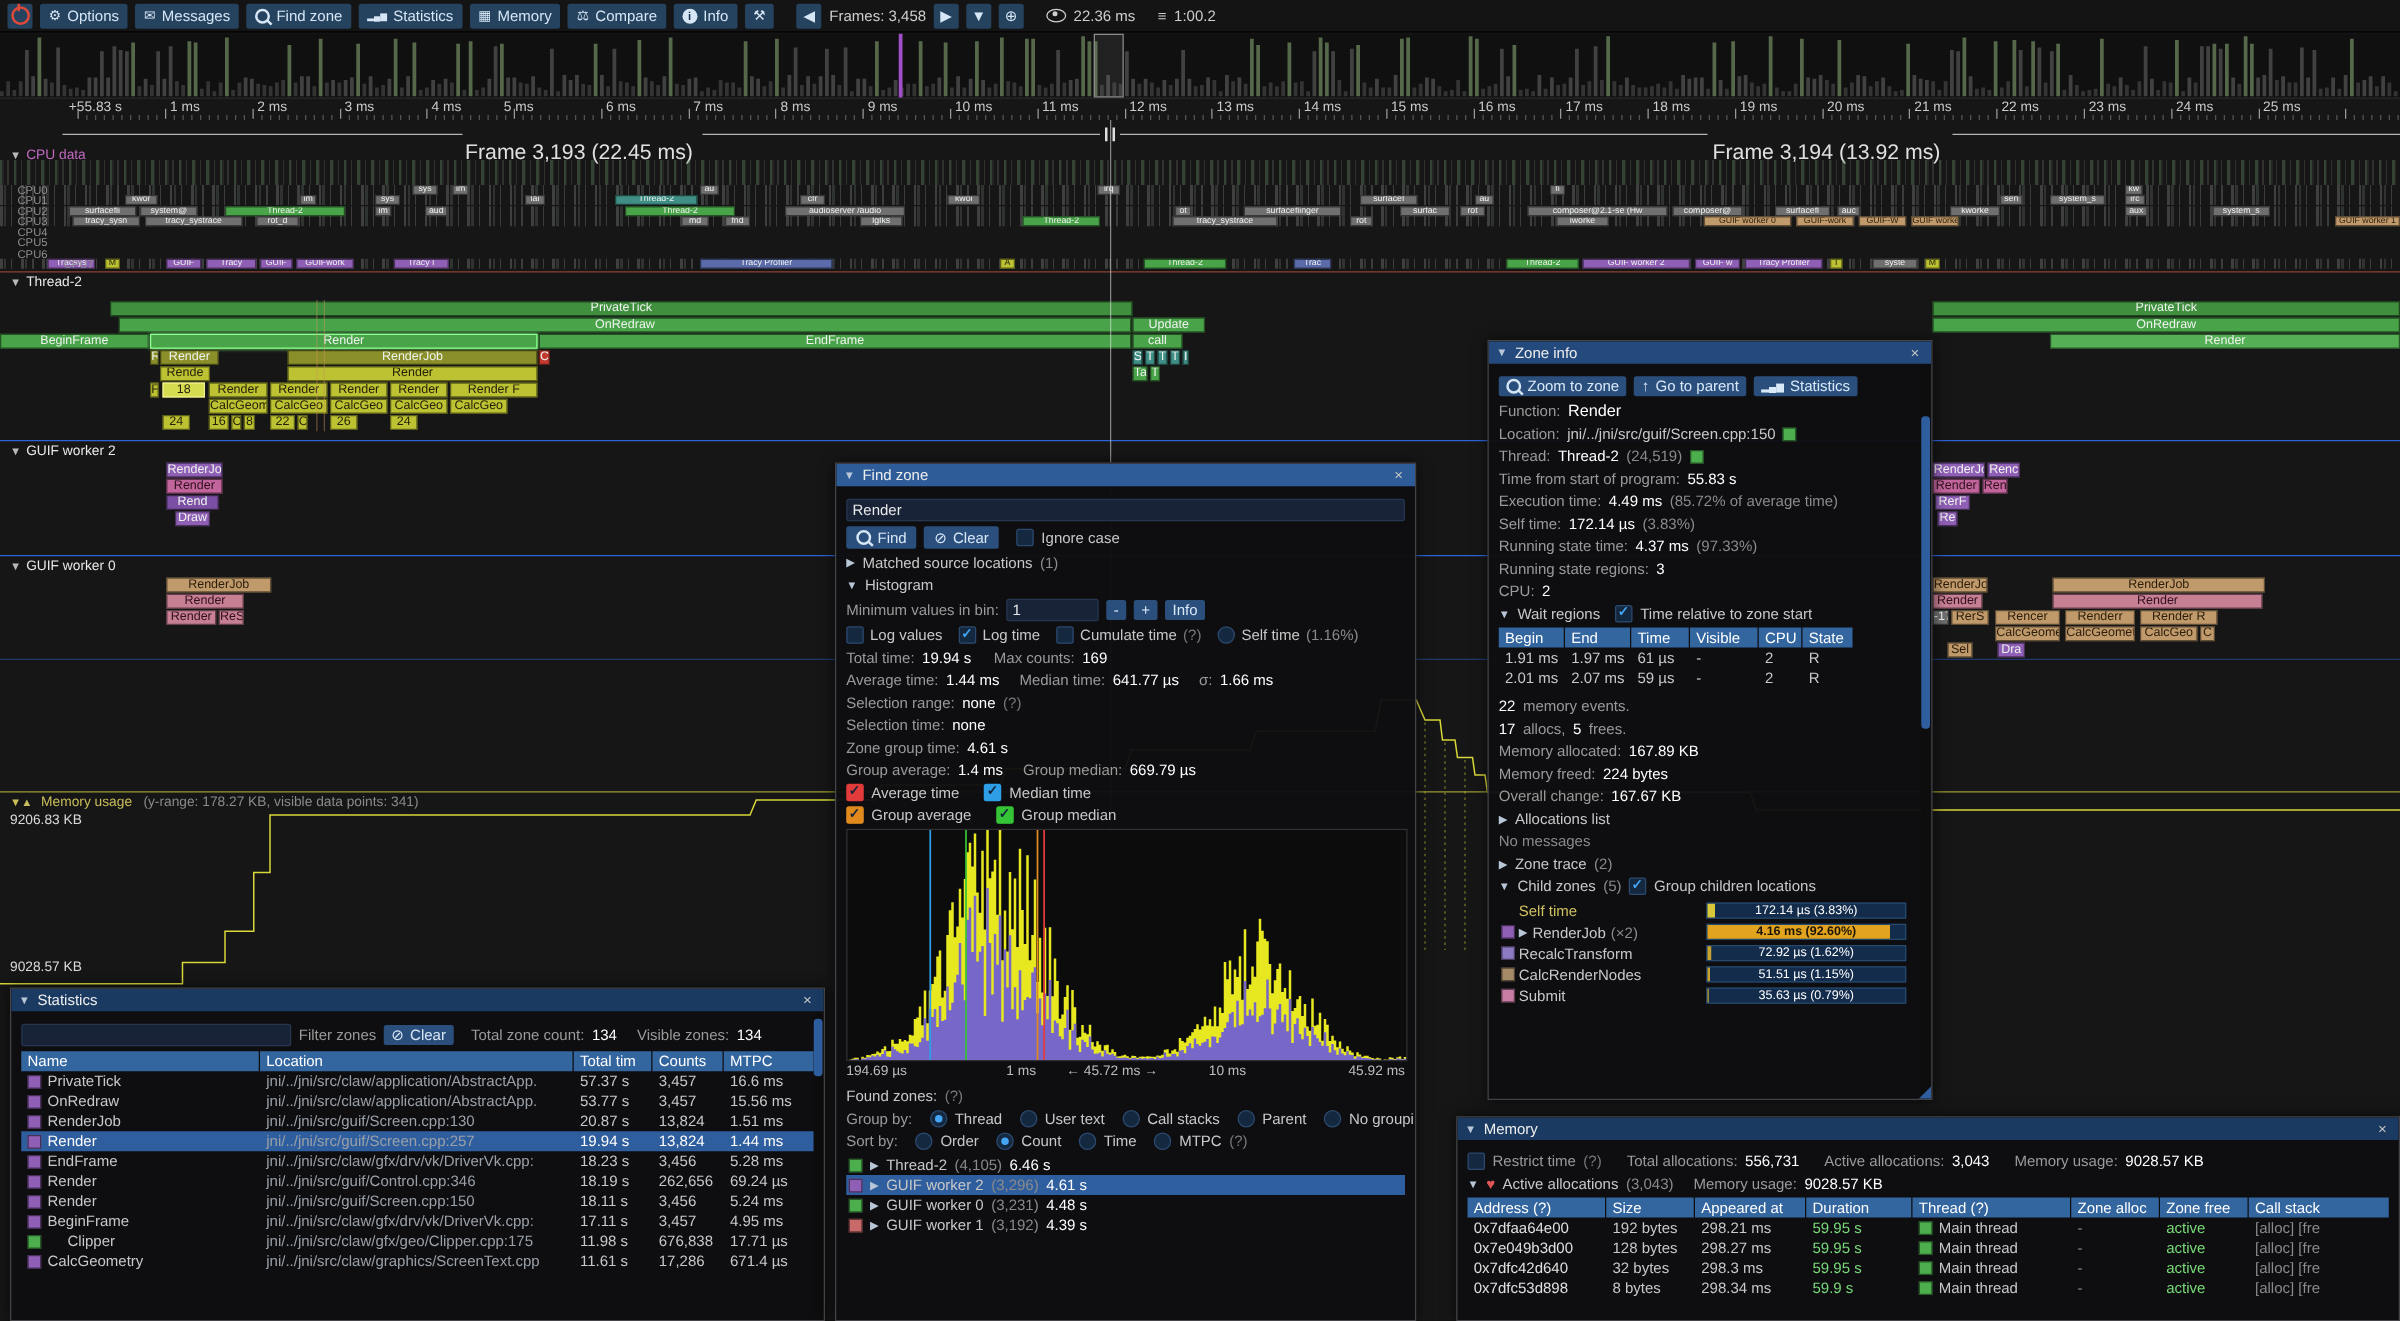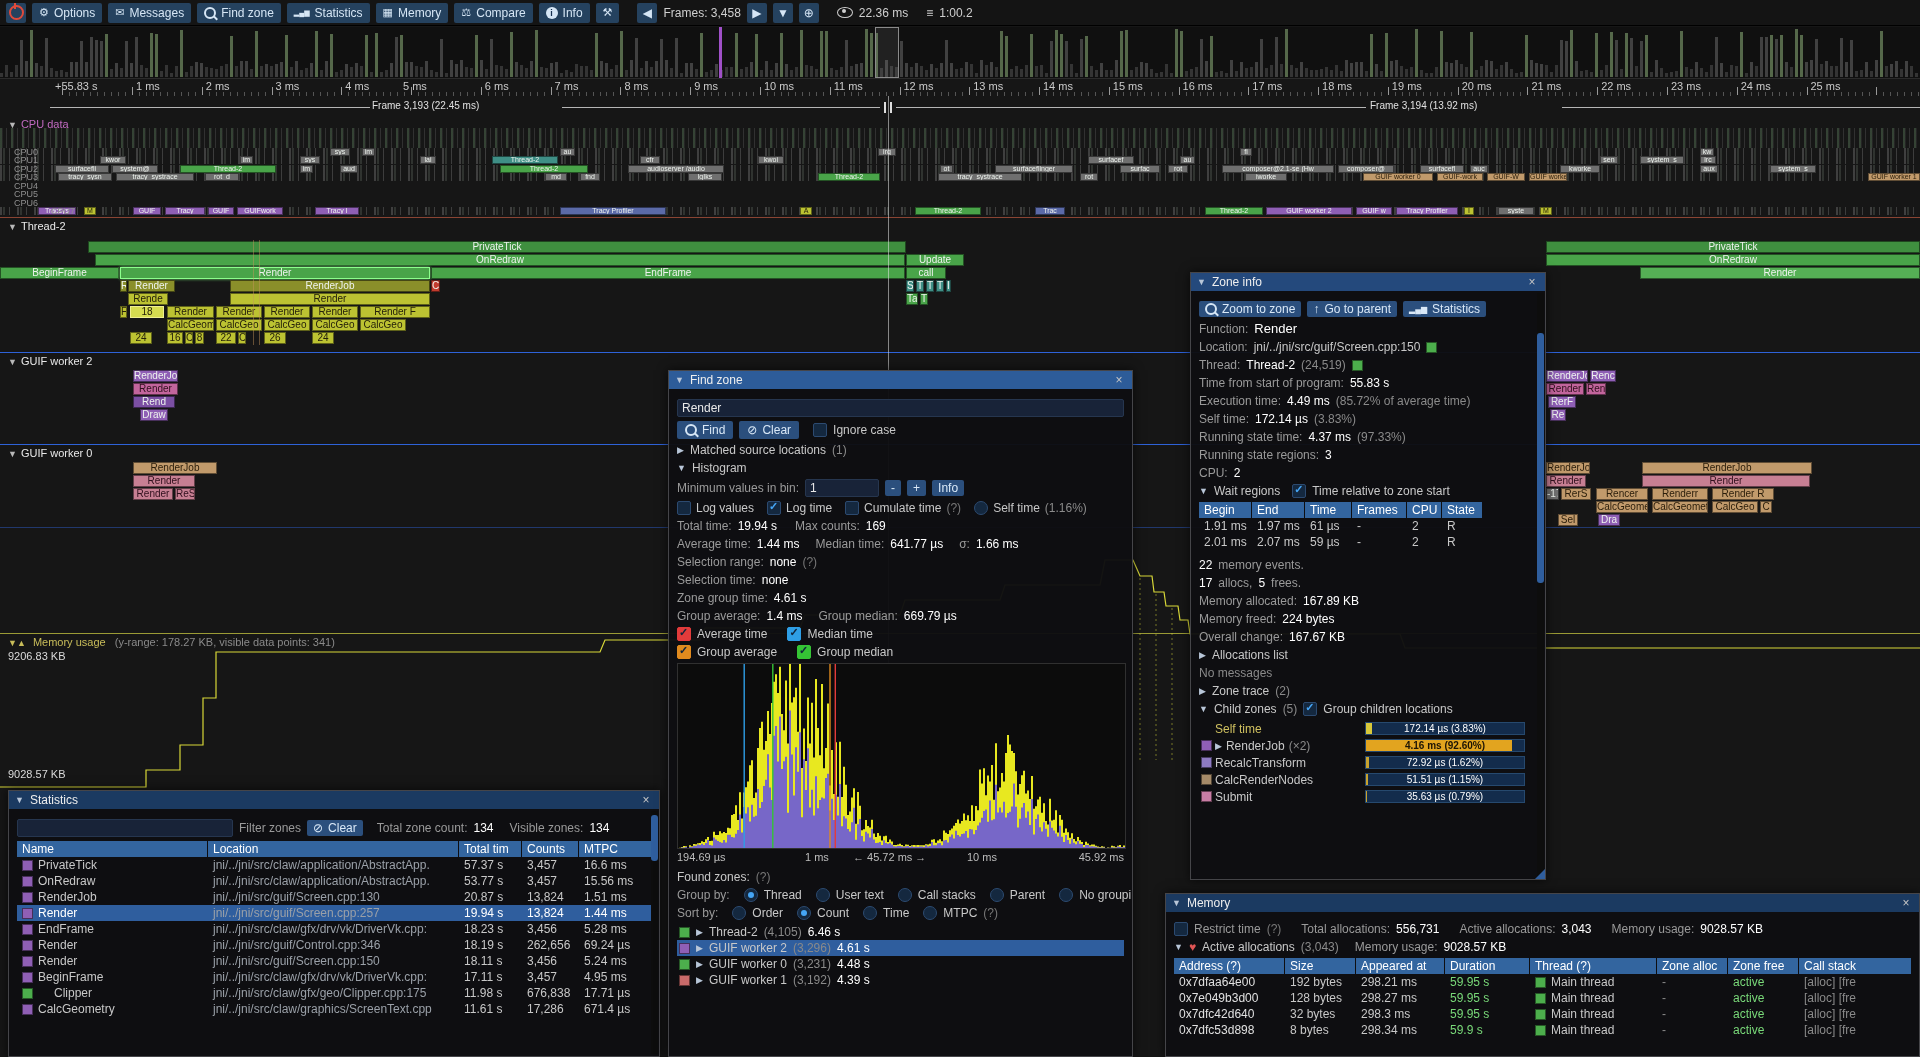--- a/index.html
+++ b/index.html
@@ -24,21 +24,21 @@
   .ttext{color:#cfcfcf;white-space:nowrap}
   
   #minimap{position:absolute;left:0;top:27px;width:1920px;height:51px;background:#101010;border-bottom:1px solid #2b2b2b}
   .mbar{position:absolute;bottom:1px;width:3px}
   #ruler{position:absolute;left:0;top:79px;width:1920px;height:20px}
   .tick{position:absolute;width:1px;background:#555}
   .tick.major{background:#999}
   .rlabel{position:absolute;top:1px;font-size:11px;color:#cbcbcb;white-space:nowrap}
   #framesbar{position:absolute;left:0;top:100px;width:1920px;height:16px}
   .fline{position:absolute;top:7px;height:1px;background:#b5b5b5}
-  .flabel{position:absolute;top:0;font-size:10px;color:#e0e0e0;white-space:nowrap}
+  .flabel{position:absolute;top:12px;font-size:17px;color:#e0e0e0;white-space:nowrap}
   .fsplit{position:absolute;top:2px;width:2px;height:11px;background:#dddddd}
   
   .sec-label{position:absolute;font-size:11px;color:#e8e8e8;white-space:nowrap;z-index:3}
   .sec-arrow{font-size:9px;color:#b8b8b8;margin-right:4px}
   #cpu-label{color:#c06ac0}
   .cpu-name{position:absolute;left:14px;font-size:9px;color:#8f8f8f;z-index:3;line-height:8px}
   .cpu-band{position:absolute;left:0;width:1920px;background:
     repeating-linear-gradient(90deg,rgba(110,150,110,.35) 0 2px,rgba(70,70,70,.3) 2px 3px,transparent 3px 6px,
     rgba(130,130,130,.25) 6px 7px,transparent 7px 11px)}
   .cpu-busy{position:absolute;left:0;width:1920px;background:
@@ -1418,21 +1418,21 @@
     <div class="row">
         <span class="arrow">▼</span>
       <span>Wait regions</span>
       <span class="cb on" style="margin-left:6px"></span>
       <span>Time relative to zone start</span>
       </div>
     <div class="thead grid-wait" id="wait-head">
         <div>Begin</div>
         <div>End</div>
         <div>Time</div>
-        <div>Frames</div>
+        <div>Visible</div>
         <div>CPU</div>
         <div>State</div>
       </div>
     <div id="wait-rows">
         <div class="trow grid-wait">
           <div>1.91 ms</div>
           <div>1.97 ms</div>
           <div>61 µs</div>
           <div>-</div>
           <div>2</div>

